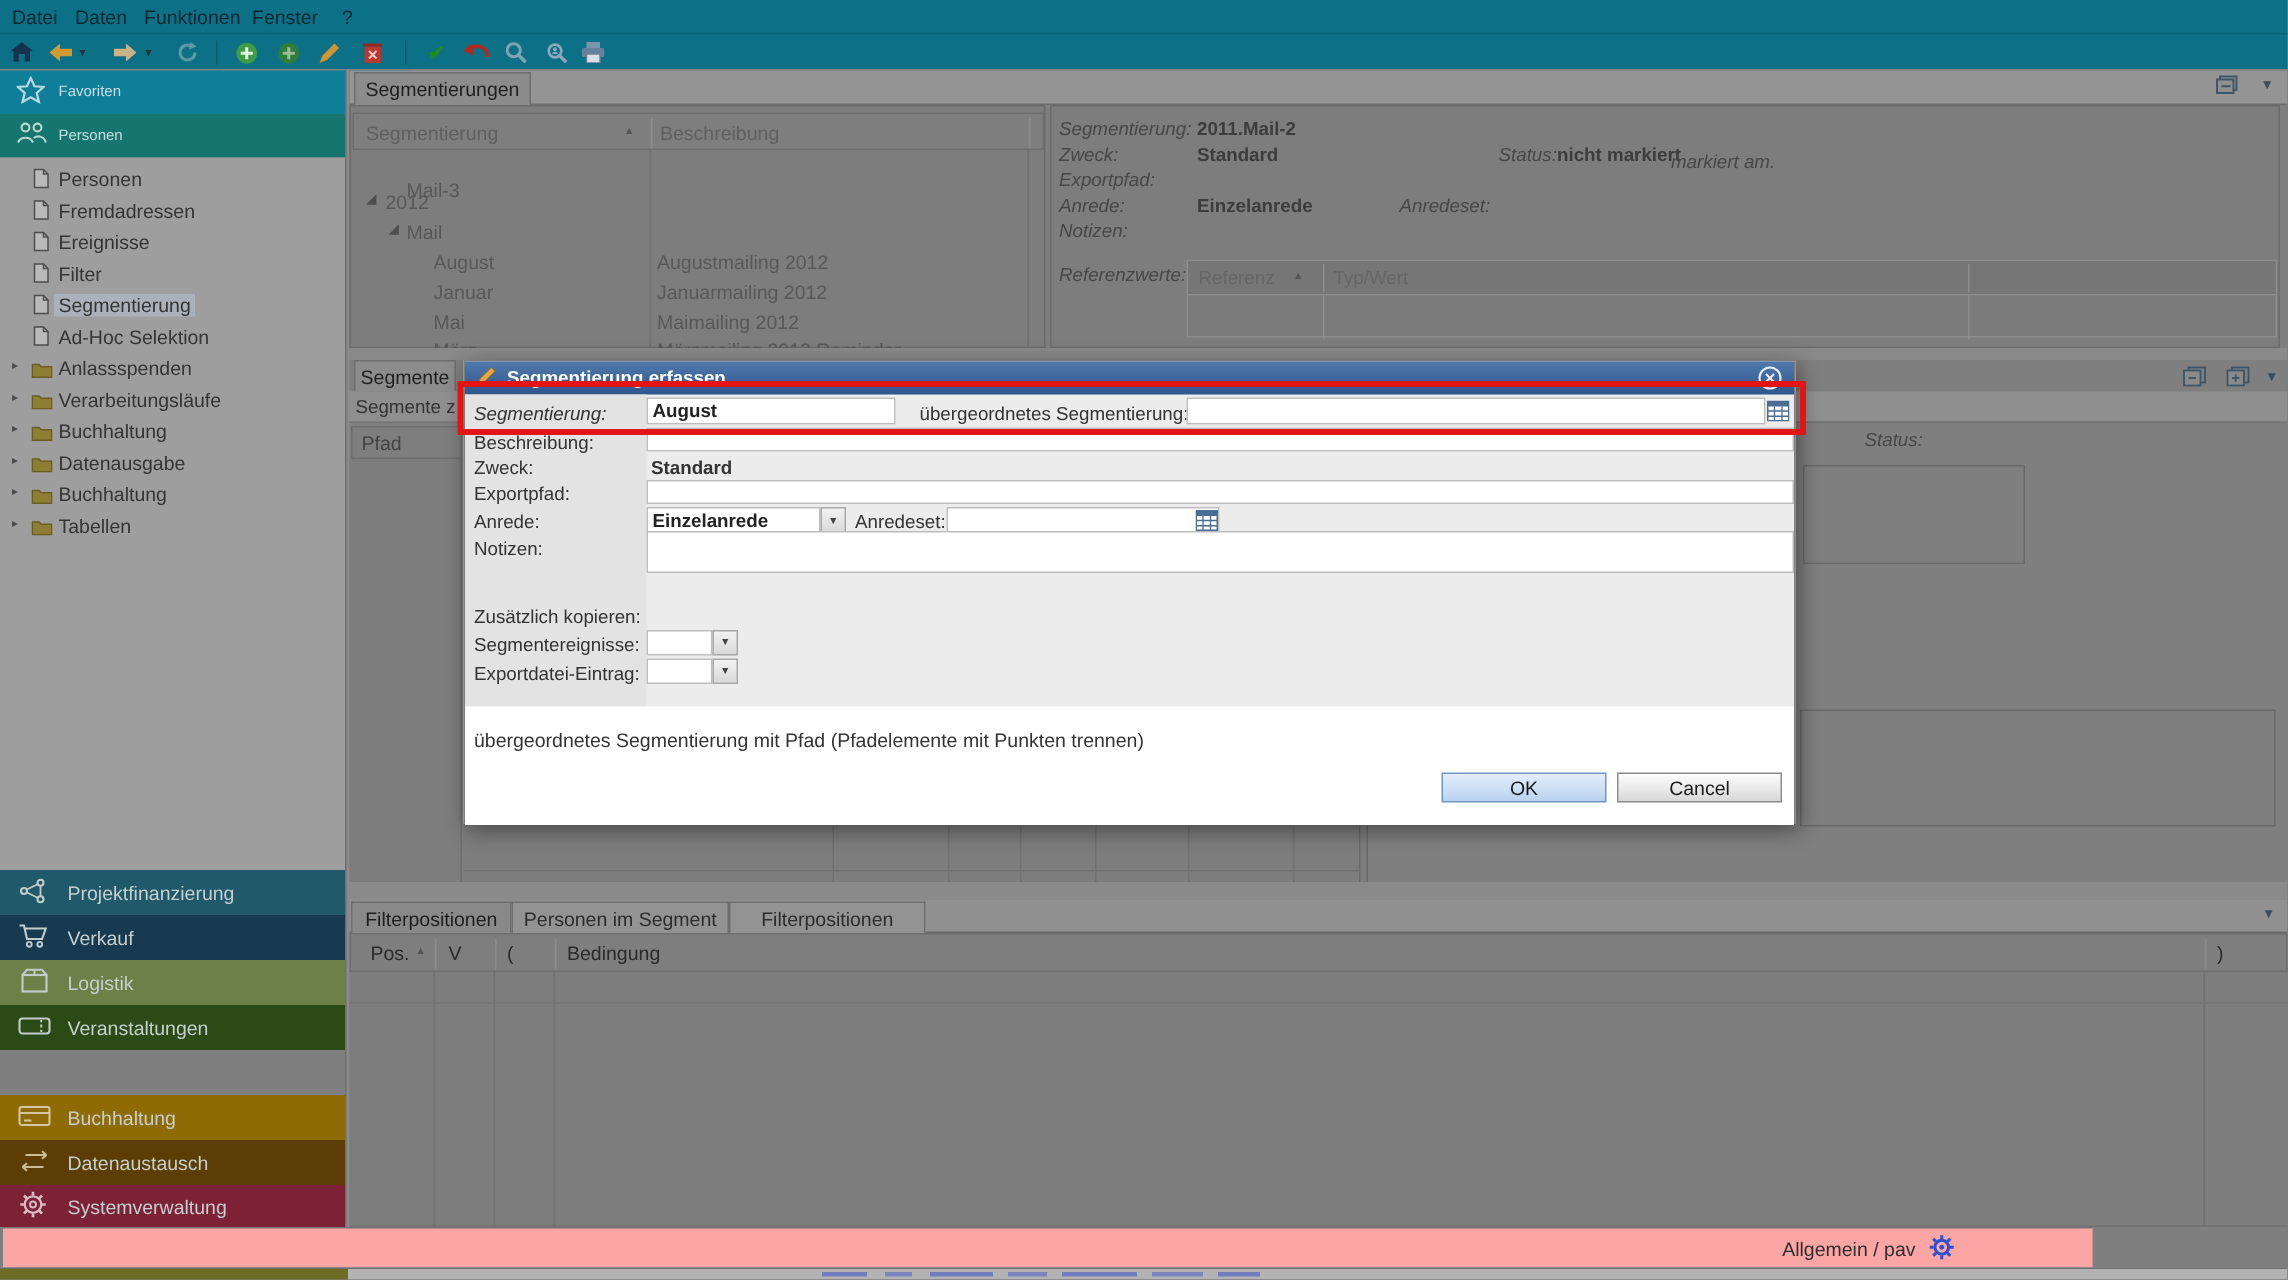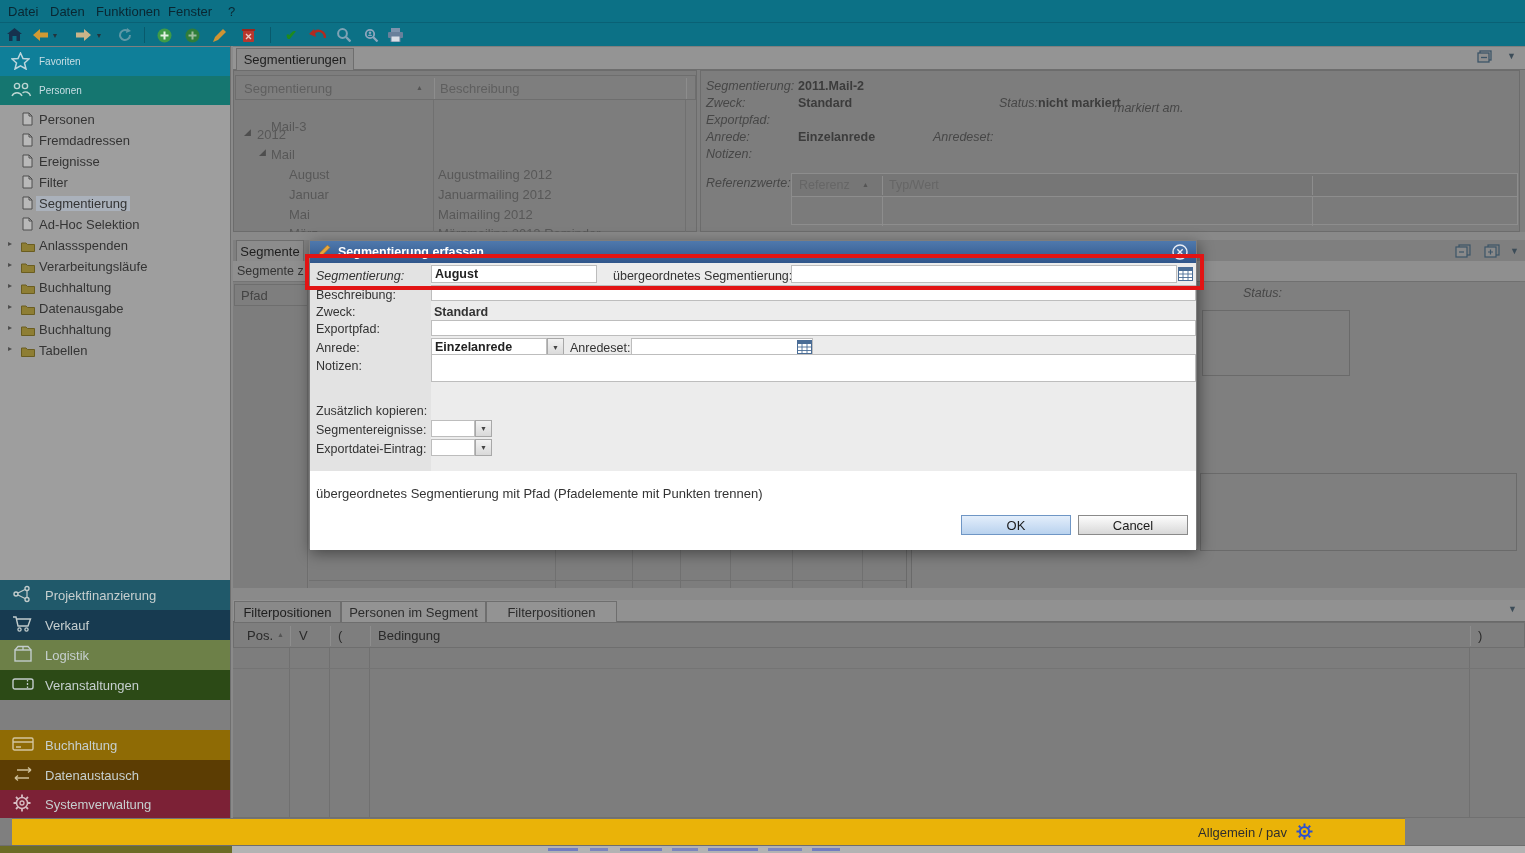--- a/index.html
+++ b/index.html
@@ -485,21 +485,21 @@
     <span class="vline" style="left:1236px;top:3px;height:20px;background:#8d8d8d"></span>
   </div>
   <div class="abs" style="left:233px;top:648px;width:1292px;height:170px;background:#7d7d7d;border-bottom:1px solid #707070">
     <div class="vline" style="left:56px;top:0;height:170px"></div>
     <div class="vline" style="left:96px;top:0;height:170px"></div>
     <div class="vline" style="left:136px;top:0;height:170px"></div>
     <div class="vline" style="left:1236px;top:0;height:170px"></div>
     <div class="hline" style="left:0;top:20px;width:1292px;background:#747474"></div>
   </div>
 
-  <div class="abs" style="left:12px;top:818px;width:1393px;height:27px;background:#eab308;border-top:1px solid #747474">
+  <div class="abs" style="left:2px;top:818px;width:1393px;height:27px;background:#fca5a5;border-top:1px solid #747474">
     <span style="position:absolute;right:118px;top:6px;font-size:13px;color:#2e2e2e">Allgemein / pav</span>
     <span style="position:absolute;right:92px;top:4px">
       <svg width="17" height="17" viewBox="0 0 17 17">
           <circle cx="8.5" cy="8.5" r="4.6" fill="none" stroke="#2b4fd0" stroke-width="2"></circle>
           <circle cx="8.5" cy="8.5" r="1.6" fill="#2b4fd0"></circle>
           <g stroke="#2b4fd0" stroke-width="2">
             <path d="M8.5 0.5 V3 M8.5 14 V16.5 M0.5 8.5 H3 M14 8.5 H16.5 M2.8 2.8 L4.6 4.6 M12.4 12.4 L14.2 14.2 M14.2 2.8 L12.4 4.6 M4.6 12.4 L2.8 14.2"></path>
           </g>
         </svg></span>
   </div>

